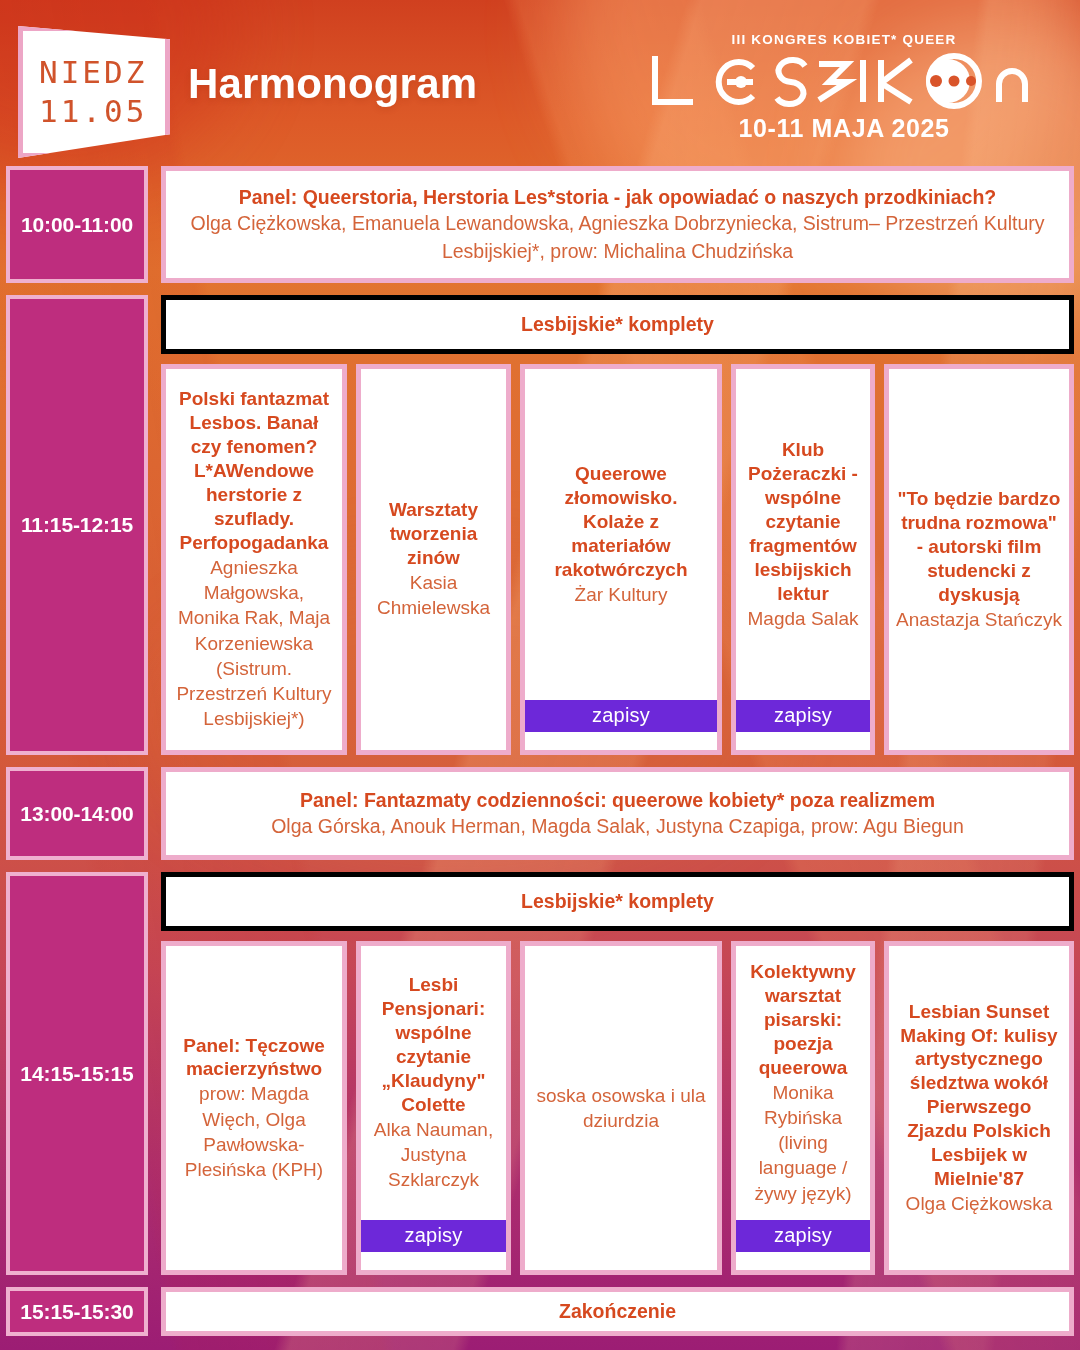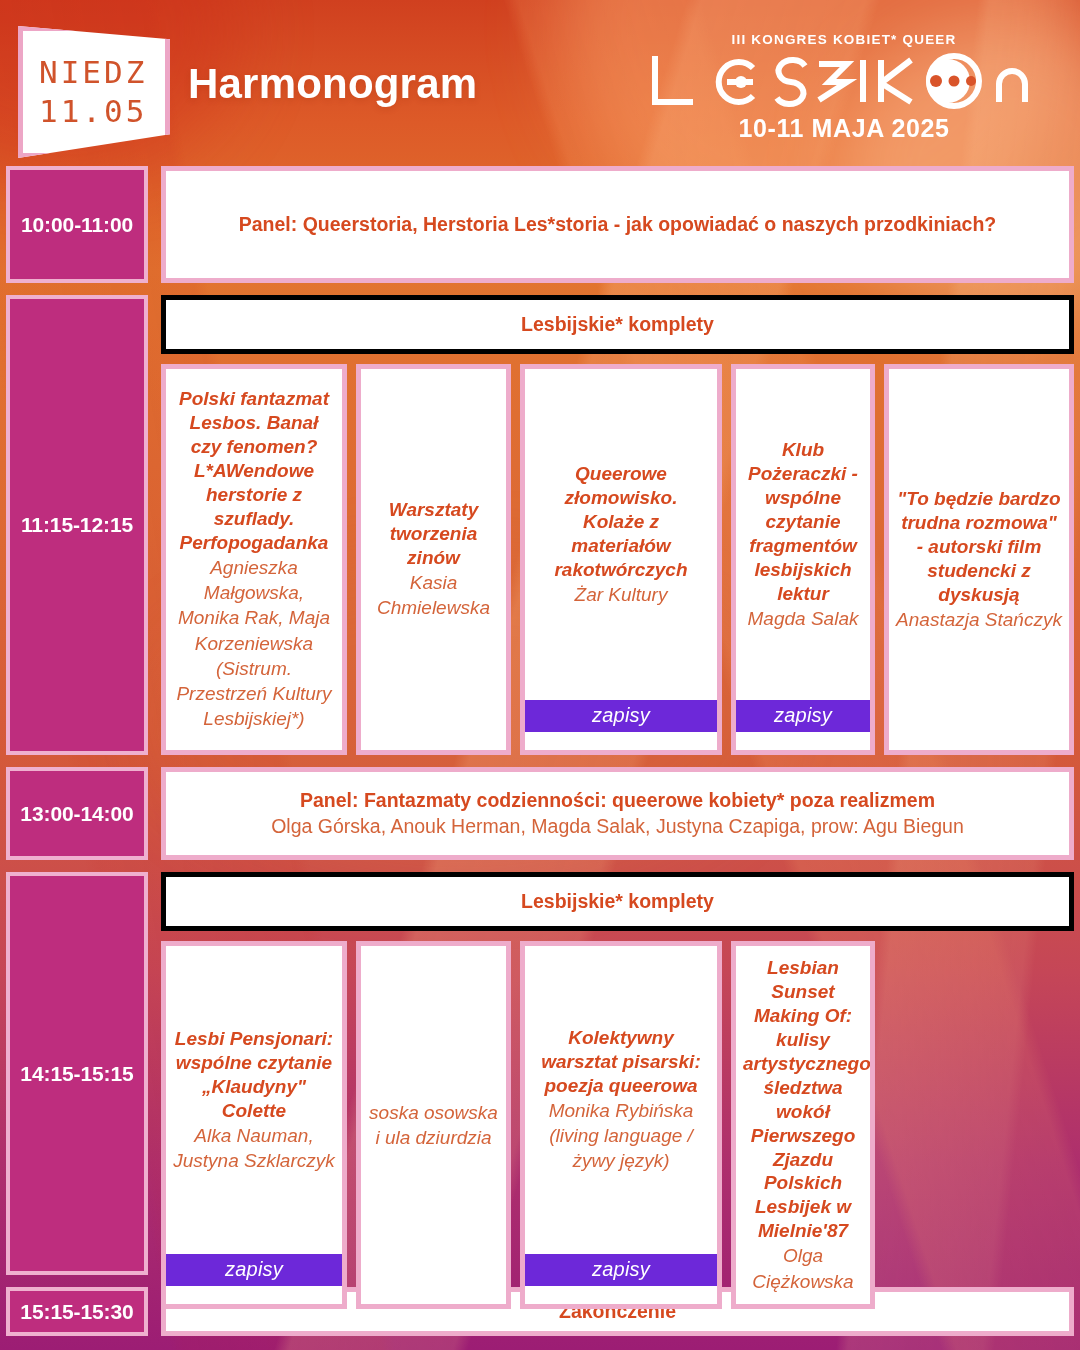--- a/index.html
+++ b/index.html
@@ -83,21 +83,21 @@
   .section-label{
     background:#fff;border:5px solid #000000;box-sizing:border-box;
     text-align:center;padding:13px 10px;
     color:#d6491f;font-size:19.5px;font-weight:bold;
   }
 
   .cols{display:flex;gap:9px;margin-top:10px;flex:1;}
   .col{
     flex:1;background:#fff;border:5px solid #eeaccb;box-sizing:border-box;
     display:flex;flex-direction:column;justify-content:center;align-items:stretch;
-    position:relative;overflow:hidden;font-style:italic;
+    position:relative;overflow:hidden;
   }
   .col-inner{flex:1;display:flex;flex-direction:column;justify-content:center;
     text-align:center;padding:10px 7px;}
   .c-title{color:#d6491f;font-size:19px;font-weight:bold;line-height:1.26;}
   .c-sub{color:#d4643a;font-size:19px;line-height:1.33;font-weight:400;}
   .zapisy{
     background:#6d28d9;color:#fff;text-align:center;
     font-size:20px;padding:4px 0 5px;letter-spacing:.2px;
     margin:0 -5px;
   }
@@ -178,20 +178,21 @@
   </div>
 </div>
 
 <div class="grid">
 
   <div class="row row-r1">
     <div class="time-cell">10:00-11:00</div>
     <div class="row-body">
       <div class="white-bar" style="flex:1">
         <div class="bar-title">Panel: Queerstoria, Herstoria Les*storia - jak opowiadać o naszych przodkiniach?</div>
+        <div class="bar-sub">Olga Ciężkowska, Emanuela Lewandowska, Agnieszka Dobrzyniecka, Sistrum– Przestrzeń Kultury Lesbijskiej*, prow: Michalina Chudzińska</div>
       </div>
     </div>
   </div>
 
   <div class="row row-r2">
     <div class="time-cell">11:15-12:15</div>
     <div class="row-body">
       <div class="section-label">Lesbijskie* komplety</div>
       <div class="cols w5">
 
@@ -247,20 +248,26 @@
       </div>
     </div>
   </div>
 
   <div class="row row-r4">
     <div class="time-cell">14:15-15:15</div>
     <div class="row-body">
       <div class="section-label">Lesbijskie* komplety</div>
       <div class="cols w5">
 
+        <div class="col">
+          <div class="col-inner">
+            <div class="c-title">Panel: Tęczowe macierzyństwo</div>
+            <div class="c-sub">prow: Magda Więch, Olga Pawłowska-Plesińska (KPH)</div>
+          </div>
+        </div>
 
         <div class="col">
           <div class="col-inner">
             <div class="c-title">Lesbi Pensjonari: wspólne czytanie „Klaudyny" Colette</div>
             <div class="c-sub">Alka Nauman, Justyna Szklarczyk</div>
           </div>
           <div class="zapisy">zapisy</div>
           <div class="zapisy-foot"></div>
         </div>
 

